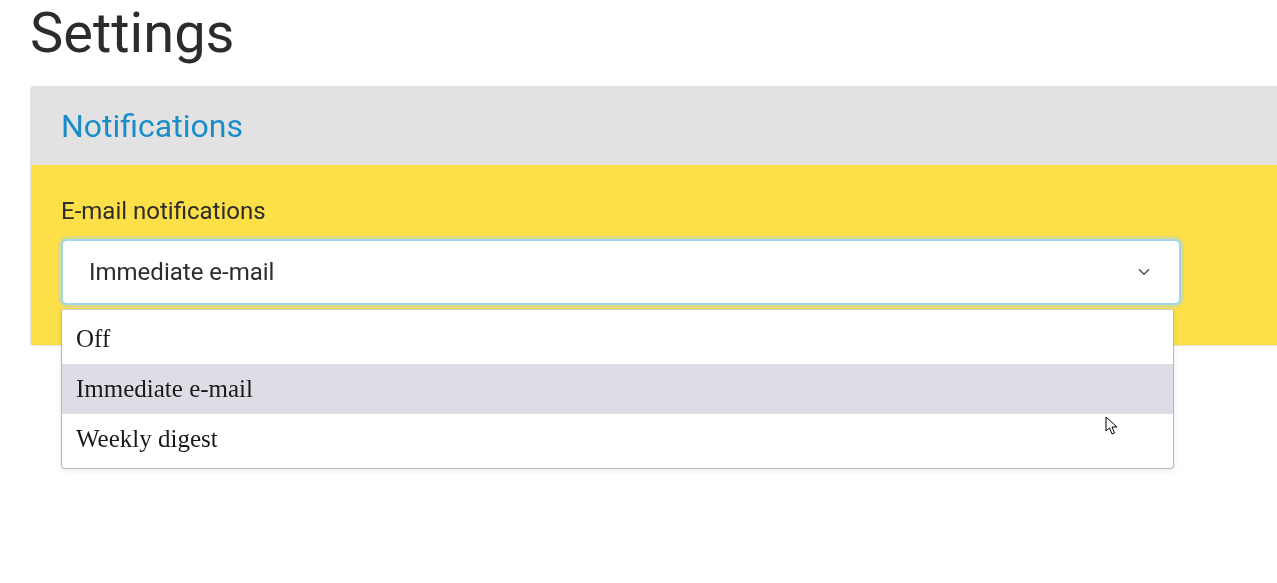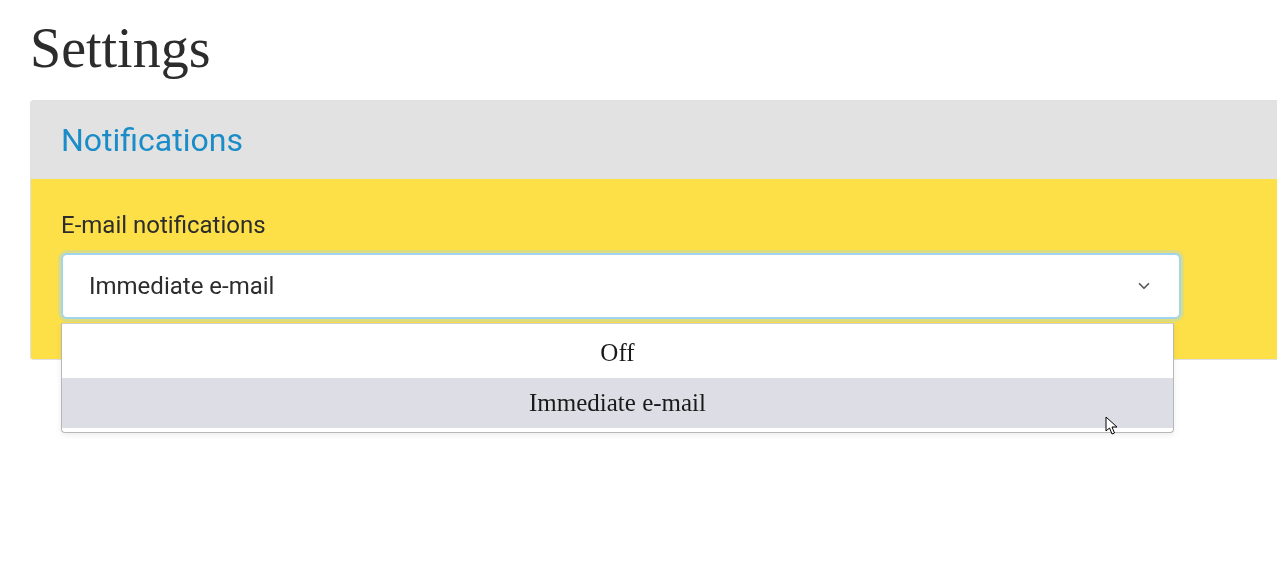--- a/index.html
+++ b/index.html
@@ -11,22 +11,21 @@
       font-family: -apple-system, BlinkMacSystemFont, "Segoe UI", Roboto, "Helvetica Neue", Arial, sans-serif;
       background: #ffffff;
       width: 1277px;
       height: 583px;
       color: #222;
     }
     .page-title {
       font-size: 56px;
       font-weight: 400;
       color: #2c2c2c;
-      padding: 16px 0 20px 30px;
-      font-family: Liberation Serif, serif;
+      padding: 0 0 20px 30px;
     }
     .panel {
       margin-left: 30px;
       border: 1px solid #e0e0e0;
       border-right: none;
       border-radius: 4px 0 0 4px;
       overflow: visible;
       position: relative;
     }
     .panel-tabs {
@@ -93,21 +92,20 @@
       box-shadow: 0 2px 6px rgba(0,0,0,0.08);
       padding: 4px 0;
     }
     .dropdown-option {
       font-family: Georgia, "Times New Roman", serif;
       font-size: 25px;
       color: #1a1a1a;
       padding: 10px 14px;
       cursor: pointer;
       line-height: 1.2;
-      text-align: center;
     }
     .dropdown-option.highlight {
       background: #dddde5;
     }
     .cursor-arrow {
       position: absolute;
       left: 1105px;
       top: 416px;
       width: 16px;
       height: 20px;
@@ -139,20 +137,21 @@
         <span class="chevron">
           <svg viewBox="0 0 24 24" fill="none" stroke="#555" stroke-width="2.2" stroke-linecap="round" stroke-linejoin="round">
             <polyline points="6 9 12 15 18 9"></polyline>
           </svg>
         </span>
       </div>
 
       <div class="dropdown-list">
         <div class="dropdown-option">Off</div>
         <div class="dropdown-option highlight">Immediate e-mail</div>
+        <div class="dropdown-option">Weekly digest</div>
       </div>
     </div>
   </div>
 </div>
 
 <div class="cursor-arrow">
   <svg viewBox="0 0 16 20">
     <path d="M1 1 L1 15 L4.5 12 L7 18 L9.5 17 L7 11 L12 11 Z" fill="#ffffff" stroke="#000000" stroke-width="1"></path>
   </svg>
 </div>

